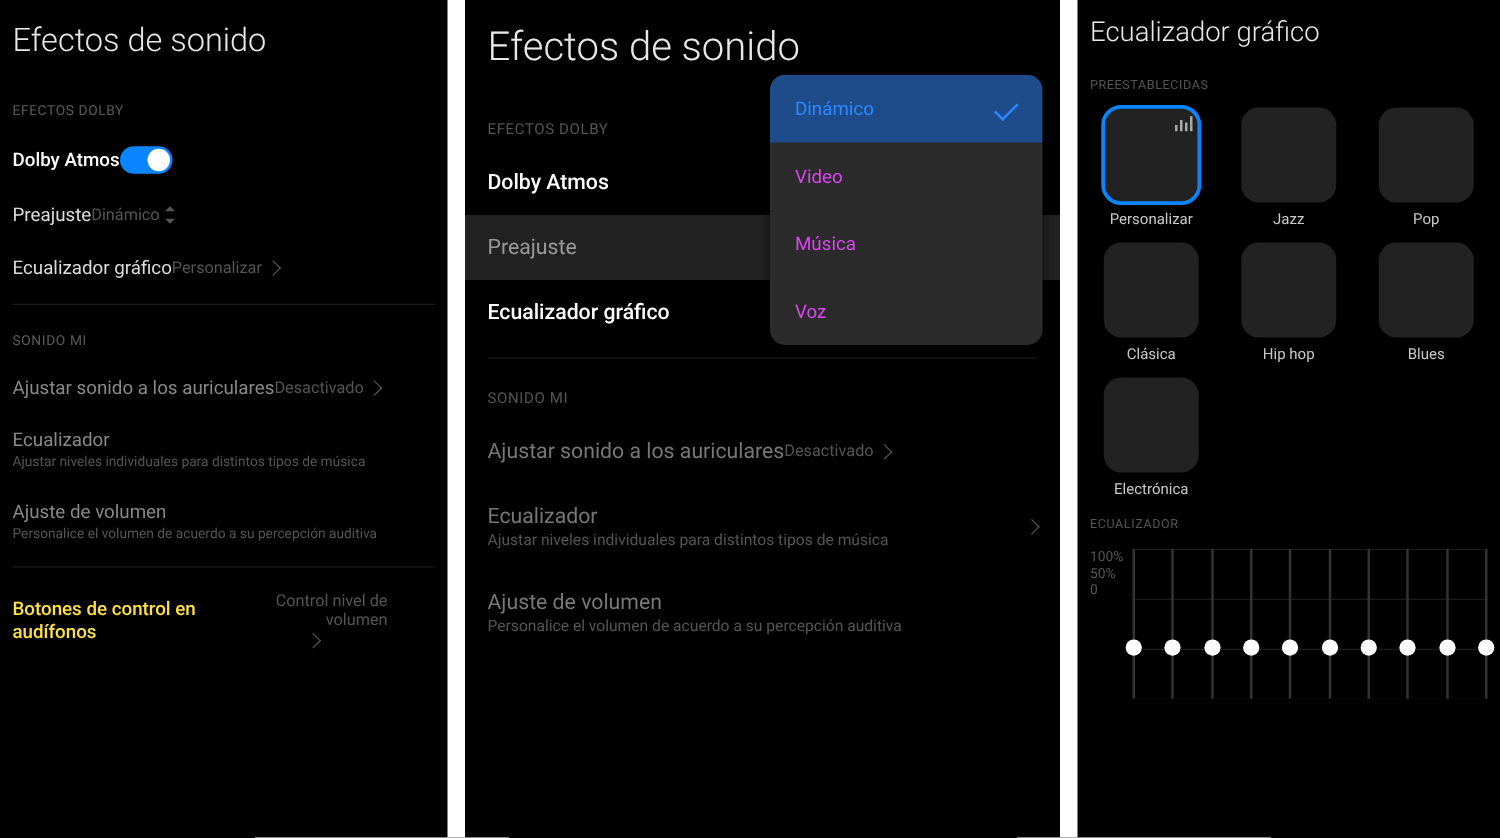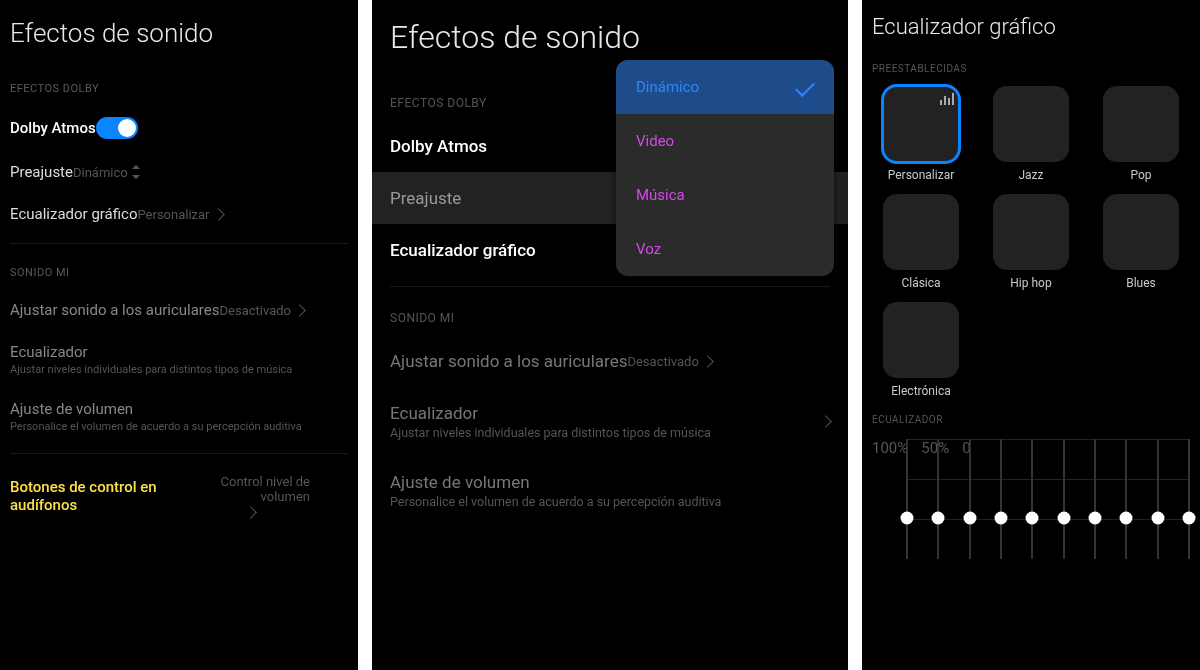--- a/index.html
+++ b/index.html
@@ -54,21 +54,21 @@
   .th-pop{background:radial-gradient(circle at 40% 40%,#2a1a0a 0 30%,#c97a1a 31% 100%);}
   .th-clasica{background:linear-gradient(#b8860b,#5a3a0a);}
   .th-hiphop{background:linear-gradient(90deg,#c97a1a,#3a1a0a);}
   .th-blues{background:linear-gradient(#c95a1a,#6a2a0a);}
   .th-electronica{background:repeating-linear-gradient(90deg,#e8e8e8 0 6px,#111 6px 12px);}
   .th-metal{background:linear-gradient(#a85a1a,#2a0a00);}
   .eq-bars{position:absolute;top:5px;right:5px;display:flex;gap:2px;align-items:flex-end;height:14px;}
   .eq-bars span{width:2px;background:#aaa;}
 
   .eq{padding:8px 10px 0 10px;}
-  .eq-labels{font-size:15px;color:#555;display:flex;flex-direction:row;gap:13px;width:30px;}
+  .eq-labels{font-size:11px;color:#555;display:flex;flex-direction:column;gap:0;width:30px;}
   .eq-row{display:flex;}
   .eq-grid{flex:1;display:flex;justify-content:space-between;align-items:center;position:relative;height:120px;margin-left:4px;}
   .eq-grid::before{content:"";position:absolute;left:0;right:0;top:0;bottom:0;background:
     linear-gradient(#222 1px,transparent 1px) 0 0/100% 40px;}
   .slider{width:2px;height:100%;background:#333;position:relative;}
   .slider .dot{position:absolute;left:50%;top:66%;transform:translate(-50%,-50%);width:13px;height:13px;border-radius:50%;background:#fff;}
 </style>
 </head>
 <body>
 

